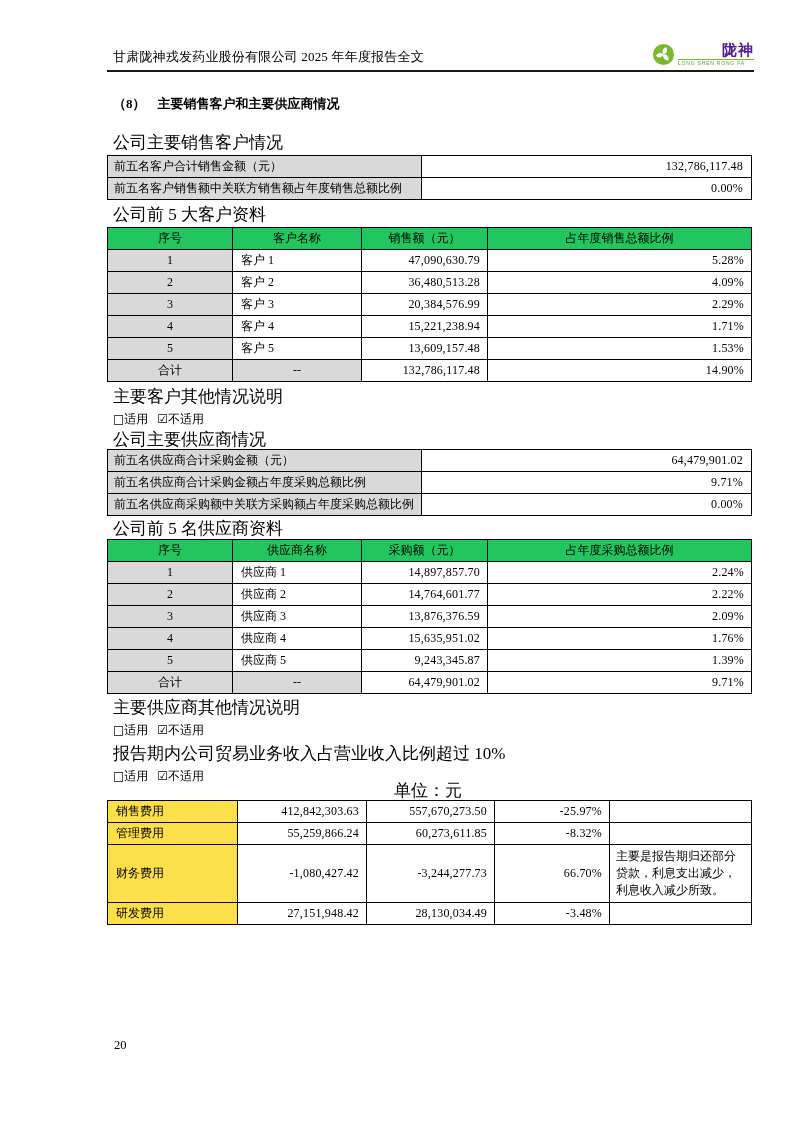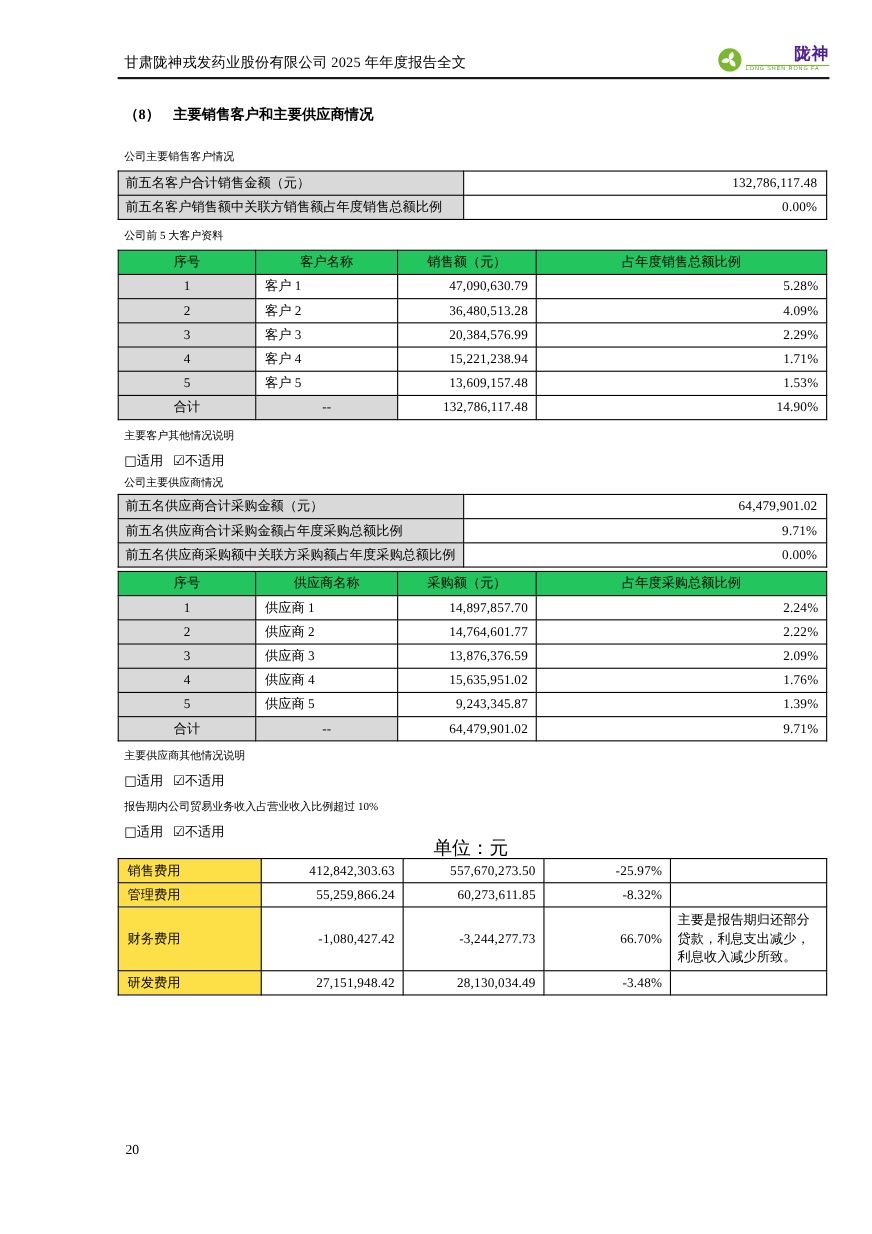--- a/index.html
+++ b/index.html
@@ -22,21 +22,21 @@
   .logo svg { display:block; }
   .logo-text { display:flex; flex-direction:column; line-height:1; }
   .logo-name { font-family:"Liberation Sans","DejaVu Sans",sans-serif; font-weight:bold;
     font-size:15px; color:#4c1d95; letter-spacing:1px;margin-left:44px; }
   .logo-sub { font-family:"Liberation Sans","DejaVu Sans",sans-serif; font-size:5px;
     color:#55a02a; letter-spacing:0.8px; margin-top:2px; border-top:1px solid #7cb82f; padding-top:1px; }
 
   
   .h-sec8 { margin-top:23px; padding-left:6px; font-size:13px; font-weight:bold; }
   .h-sec8 .sec-no { display:inline-block; margin-right:12px; }
-  .caption, .note-line { font-size:10px; line-height:15px; padding-left:6px; }
+  .caption, .note-line { font-size:17px; line-height:15px; padding-left:6px; }
   .cb-line { font-size:12.5px; line-height:15px; padding-left:6px;
     font-family:"DejaVu Sans","Liberation Sans",sans-serif; font-size:12px; }
   .cb-line .cb { margin-right:9px; }
   .caption-1 { margin-top:22px; }
   .caption-2 { margin-top:7px; }
   .note-1    { margin-top:7px; }
   .cb-1      { margin-top:8px; }
   .caption-3 { margin-top:5px; }
   .caption-4 { margin-top:5px; }
   .note-2    { margin-top:6px; }
@@ -187,20 +187,21 @@
             <td class="kv-label">前五名供应商合计采购金额占年度采购总额比例</td>
             <td class="kv-value">9.71%</td>
           </tr>
           <tr>
             <td class="kv-label">前五名供应商采购额中关联方采购额占年度采购总额比例</td>
             <td class="kv-value">0.00%</td>
           </tr>
         </tbody>
     </table>
 
+    <div class="caption caption-4">公司前 5 名供应商资料</div>
     <table id="t-sup">
       <colgroup>
           <col style="width:125px">
           <col style="width:129px">
           <col style="width:126px">
           <col style="width:264px">
         </colgroup>
       <tbody>
           <tr>
             <td class="hdr">序号</td>

